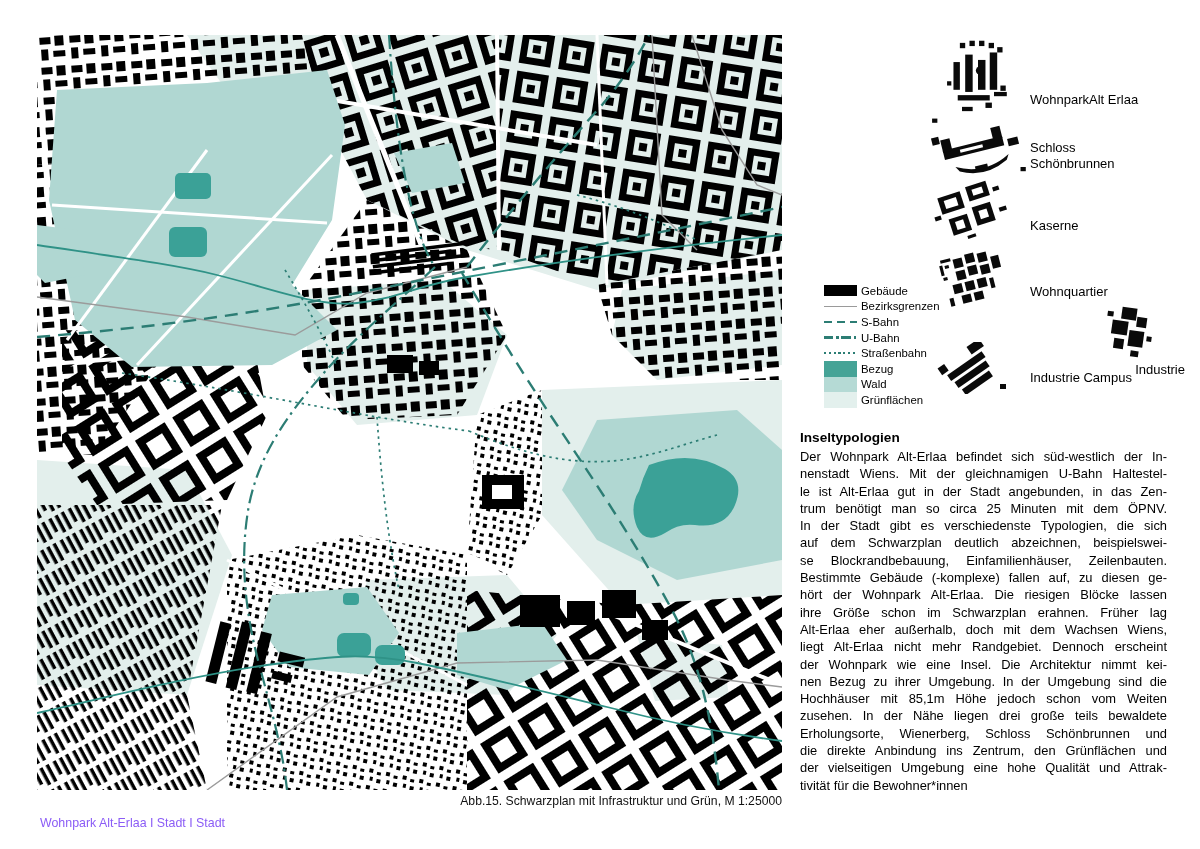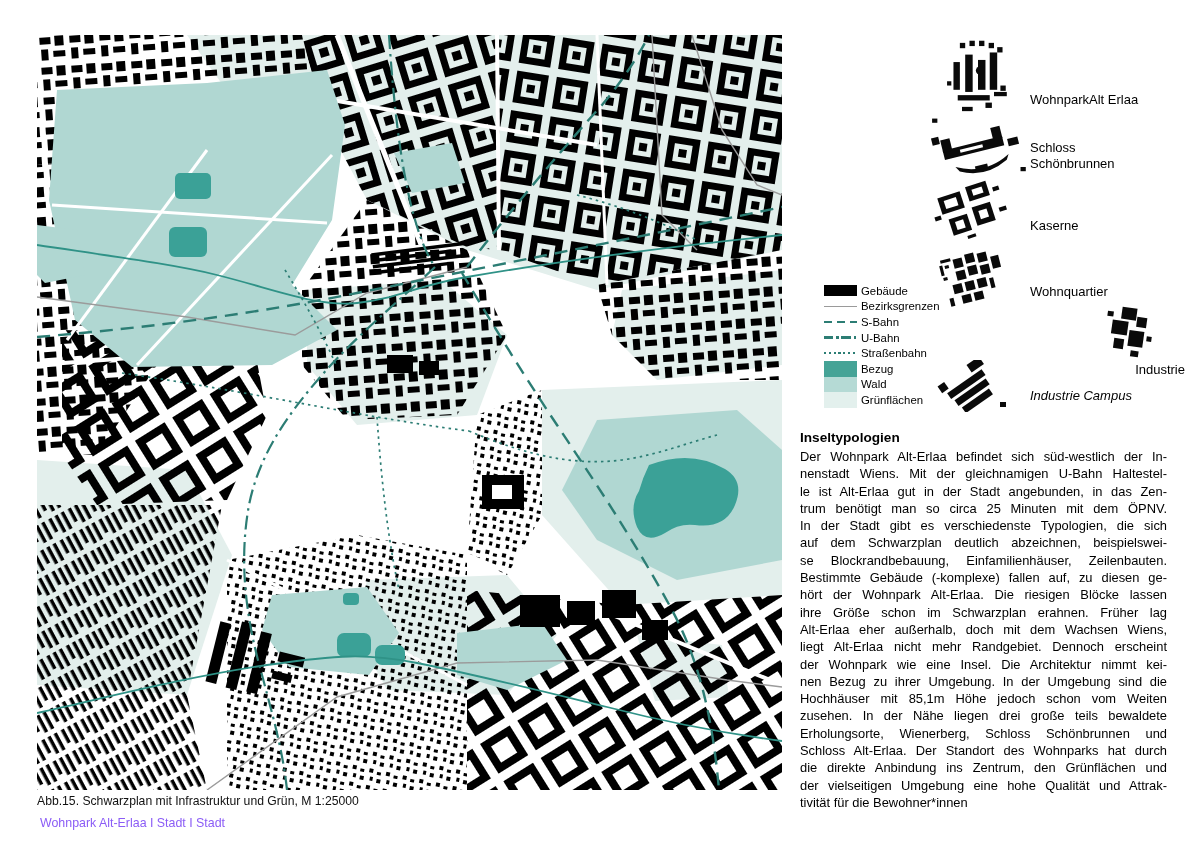--- a/index.html
+++ b/index.html
@@ -3,21 +3,21 @@
 <meta charset="utf-8">
 <style>
   html,body{margin:0;padding:0;background:#ffffff;}
   .page{position:relative;width:1200px;height:849px;background:#fff;overflow:hidden;
         font-family:"Liberation Sans","DejaVu Sans",sans-serif;color:#000;}
 
   
   .map-panel{position:absolute;left:37px;top:35px;width:745px;height:755px;}
   .map-panel svg{display:block;width:745px;height:755px;}
 
-  .fig-caption{position:absolute;left:37px;top:794px;width:745px;text-align:left;
+  .fig-caption{position:absolute;left:37px;top:794px;width:745px;text-align:right;
                font-size:12.2px;color:#111;}
   .page-footer{position:absolute;left:40px;top:816px;font-size:12.4px;color:#8b5cf6;}
 
   
   .legend{position:absolute;left:824px;top:283px;width:150px;}
   .legend-row{display:flex;align-items:center;height:15.6px;}
   .legend-key{width:33px;margin-right:4px;flex:none;}
   .legend-label{font-size:11.4px;white-space:nowrap;}
   .k-geb{height:11px;background:#000;}
   .k-grenz{height:0;border-top:1.6px solid #9a9a9a;}
@@ -30,21 +30,21 @@
 
   
   .typ-row{position:absolute;left:930px;display:flex;align-items:flex-end;width:255px;}
   .typ-icon{width:100px;flex:none;}
   .typ-label{font-size:13px;line-height:16px;margin-bottom:8px;max-width:130px;}
   .typ-1{top:36px;height:80px;}
   .typ-2{top:112px;height:68px;}
   .typ-3{top:176px;height:66px;text-align:center;}
   .typ-4{top:244px;height:64px;}
   .typ-5{top:306px;height:56px;flex-direction:column;}
-  .typ-6{top:360px;height:52px;font-style:italic;}
+  .typ-6{top:342px;height:52px;}
   .typ-icon svg{display:block;}
 
   
   .article{position:absolute;left:800px;top:430px;width:367px;}
   .article h2{margin:0 0 3px 0;font-size:13.6px;font-weight:bold;}
   .body-line{font-size:12.9px;line-height:17.3px;text-align:justify;text-align-last:justify;
              white-space:nowrap;overflow:visible;}
   .body-line:last-child{text-align-last:left;}
 </style>
 </head>
@@ -415,21 +415,20 @@
         <div class="body-line">der Wohnpark wie eine Insel. Die Architektur nimmt kei-</div>
 
         <div class="body-line">nen Bezug zu ihrer Umgebung. In der Umgebung sind die</div>
 
         <div class="body-line">Hochhäuser mit 85,1m Höhe jedoch schon vom Weiten</div>
 
         <div class="body-line">zusehen. In der Nähe liegen drei große teils bewaldete</div>
 
         <div class="body-line">Erholungsorte, Wienerberg, Schloss Schönbrunnen und</div>
 
-        <div class="body-line">Schloss Alt-Erlaa. Der Standort des Wohnparks hat durch</div>
 
         <div class="body-line">die direkte Anbindung ins Zentrum, den Grünflächen und</div>
 
         <div class="body-line">der vielseitigen Umgebung eine hohe Qualität und Attrak-</div>
 
         <div class="body-line">tivität für die Bewohner*innen</div>
       </div>
   </div>
 
 </div>

